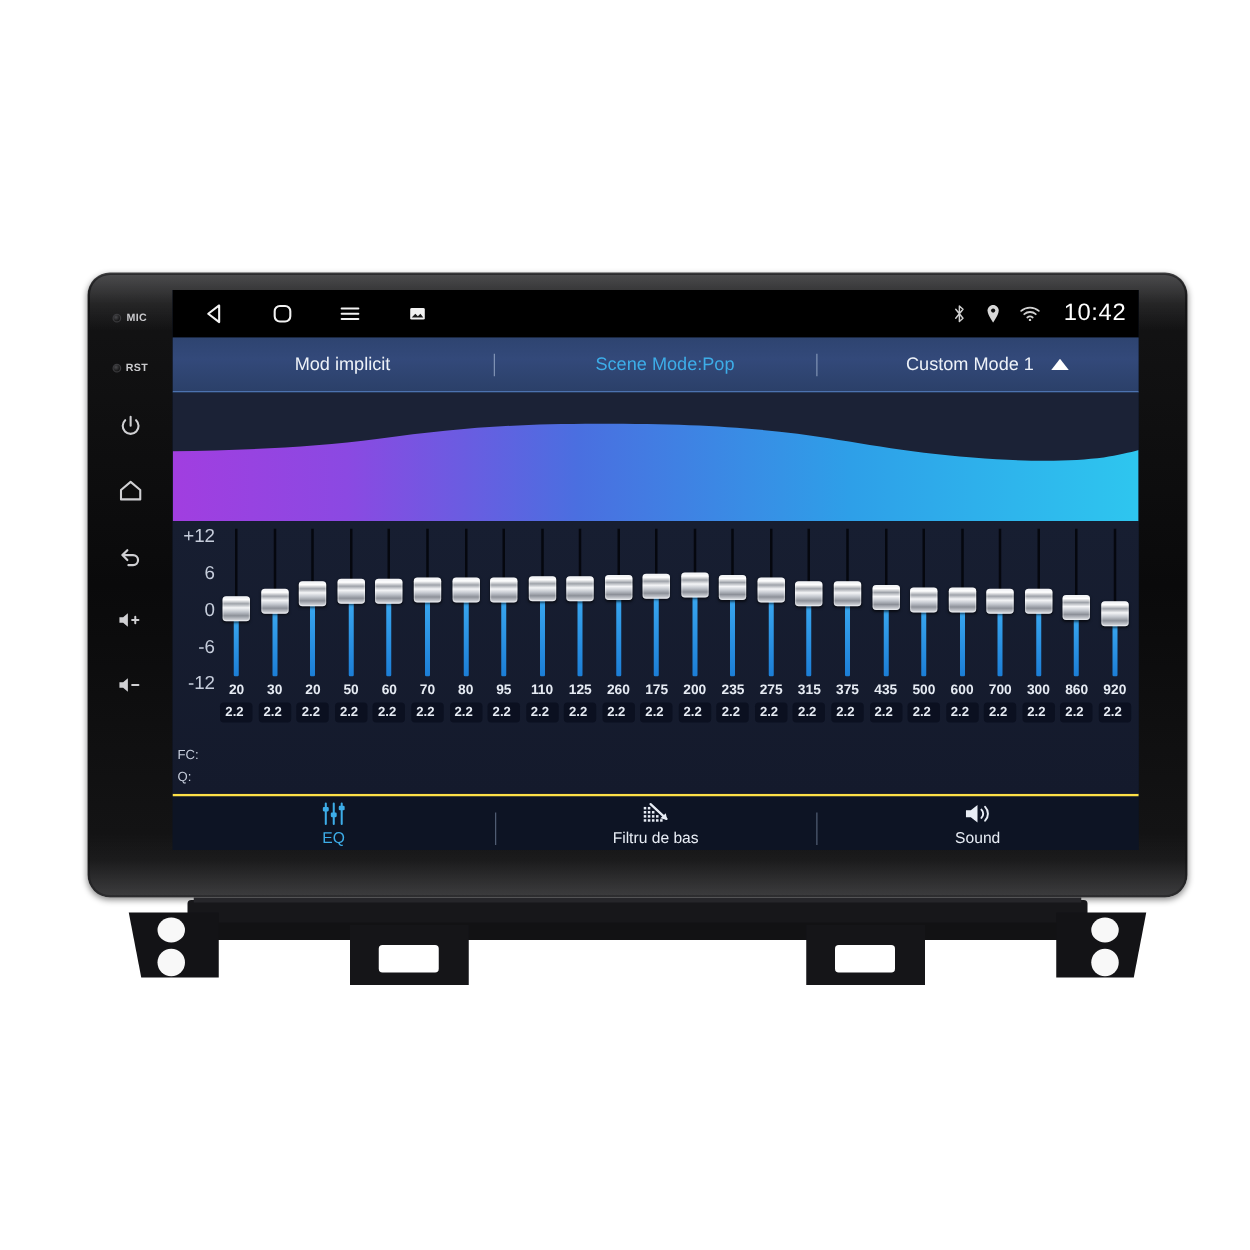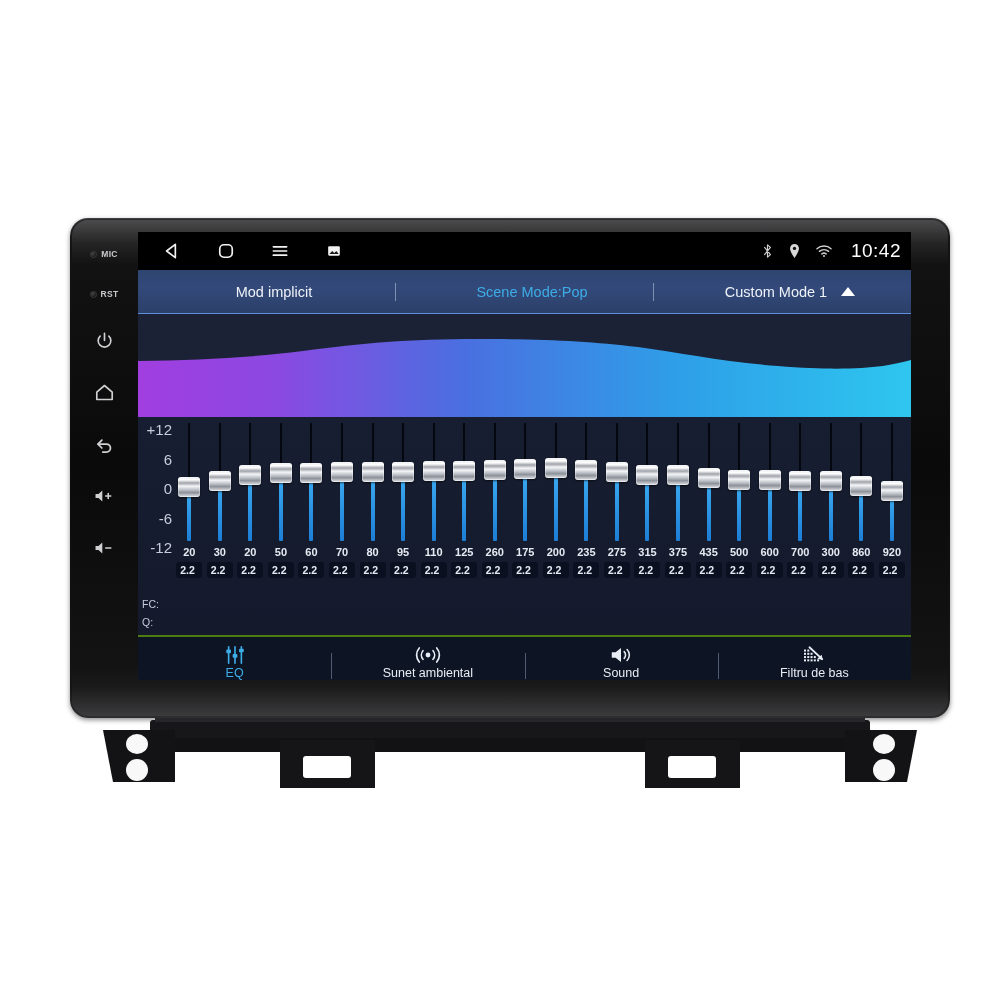--- a/index.html
+++ b/index.html
@@ -146,22 +146,22 @@
   #rowlabels {
     position: absolute; left: 4px; bottom: 4px;
     width: 30px; font-size: 10.5px; color: #c6cddb;
   }
   #rowlabels div { height: 18px; line-height: 18px; }
 
   
   #tabbar {
     height: 45px;
     background: linear-gradient(180deg,#1d2butum 0%, #1b2236 0%, #151b2c 100%);
-    border-top: 2px solid #4d7c0f;
-    display: flex; align-items: flex-end;
+    border-top: 2px solid #fde047;
+    display: flex; align-items: center;
   }
   .tab {
     flex: 1; display: flex; flex-direction: column;
     align-items: center; justify-content: center; gap: 1px;
     color: #e8edf5; font-size: 12.5px; position: relative;
   }
   .tab.active { color: #3dade8; }
   .tab + .tab::before {
     content: ""; position: absolute; left: 0; top: 9px;
     width: 1px; height: 26px; background: rgba(160,180,210,.45);
@@ -540,39 +540,20 @@
                 <rect x="2.4" y="5" width="5.2" height="4" rx="1"></rect>
                 <rect x="9.4" y="10" width="5.2" height="4" rx="1"></rect>
                 <rect x="16.4" y="4" width="5.2" height="4" rx="1"></rect>
               </g>
             </svg>
           </div>
           <div>EQ</div>
         </div>
         <div class="tab">
           <div class="tab-ico">
-            <svg width="26" height="20" viewBox="0 0 28 20">
-              <circle cx="14" cy="10" r="2.6" fill="currentColor"></circle>
-              <path d="M8.6 5.4a7 7 0 0 0 0 9.2M19.4 5.4a7 7 0 0 1 0 9.2" stroke="currentColor" stroke-width="1.8" fill="none" stroke-linecap="round"></path>
-              <path d="M4.6 2.4a11.5 11.5 0 0 0 0 15.2M23.4 2.4a11.5 11.5 0 0 1 0 15.2" stroke="currentColor" stroke-width="1.8" fill="none" stroke-linecap="round"></path>
-            </svg>
-          </div>
-          <div>Sunet ambiental</div>
-        </div>
-        <div class="tab">
-          <div class="tab-ico">
-            <svg width="24" height="20" viewBox="0 0 26 20">
-              <path d="M3 7h4.2L13 2.4v15.2L7.2 13H3z" fill="currentColor"></path>
-              <path d="M16.4 6.4a5 5 0 0 1 0 7.2M19.6 4a8.6 8.6 0 0 1 0 12" stroke="currentColor" stroke-width="1.7" fill="none" stroke-linecap="round"></path>
-            </svg>
-          </div>
-          <div>Sound</div>
-        </div>
-        <div class="tab">
-          <div class="tab-ico">
             <svg width="24" height="20" viewBox="0 0 26 22">
               <g fill="currentColor">
                 <rect x="2" y="5" width="2.2" height="2.2"></rect>
                 <rect x="5.6" y="5" width="2.2" height="2.2"></rect>
                 <rect x="2" y="8.6" width="2.2" height="2.2"></rect>
                 <rect x="5.6" y="8.6" width="2.2" height="2.2"></rect>
                 <rect x="9.2" y="8.6" width="2.2" height="2.2"></rect>
                 <rect x="2" y="12.2" width="2.2" height="2.2"></rect>
                 <rect x="5.6" y="12.2" width="2.2" height="2.2"></rect>
                 <rect x="9.2" y="12.2" width="2.2" height="2.2"></rect>
@@ -582,20 +563,29 @@
                 <rect x="9.2" y="15.8" width="2.2" height="2.2"></rect>
                 <rect x="12.8" y="15.8" width="2.2" height="2.2"></rect>
                 <rect x="16.4" y="15.8" width="2.2" height="2.2"></rect>
               </g>
               <path d="M8 2.5 L22 15.5" stroke="currentColor" stroke-width="2" stroke-linecap="round"></path>
               <path d="M22.6 16.4 L16.6 15 L21.4 10.6 Z" fill="currentColor"></path>
             </svg>
           </div>
           <div>Filtru de bas</div>
         </div>
+        <div class="tab">
+          <div class="tab-ico">
+            <svg width="24" height="20" viewBox="0 0 26 20">
+              <path d="M3 7h4.2L13 2.4v15.2L7.2 13H3z" fill="currentColor"></path>
+              <path d="M16.4 6.4a5 5 0 0 1 0 7.2M19.6 4a8.6 8.6 0 0 1 0 12" stroke="currentColor" stroke-width="1.7" fill="none" stroke-linecap="round"></path>
+            </svg>
+          </div>
+          <div>Sound</div>
+        </div>
       </div>
   </div>
 </div>
 
 <div id="bracket">
   <svg width="830" height="78" viewBox="0 0 830 78">
     <rect x="55" y="8" width="720" height="22" rx="3" fill="#17171a"></rect>
     <rect x="60" y="26" width="710" height="14" fill="#121214"></rect>
     <path d="M8 18 h72 v52 h-62 z" fill="#131316"></path>
     <path d="M822 18 h-72 v52 h62 z" fill="#131316"></path>

